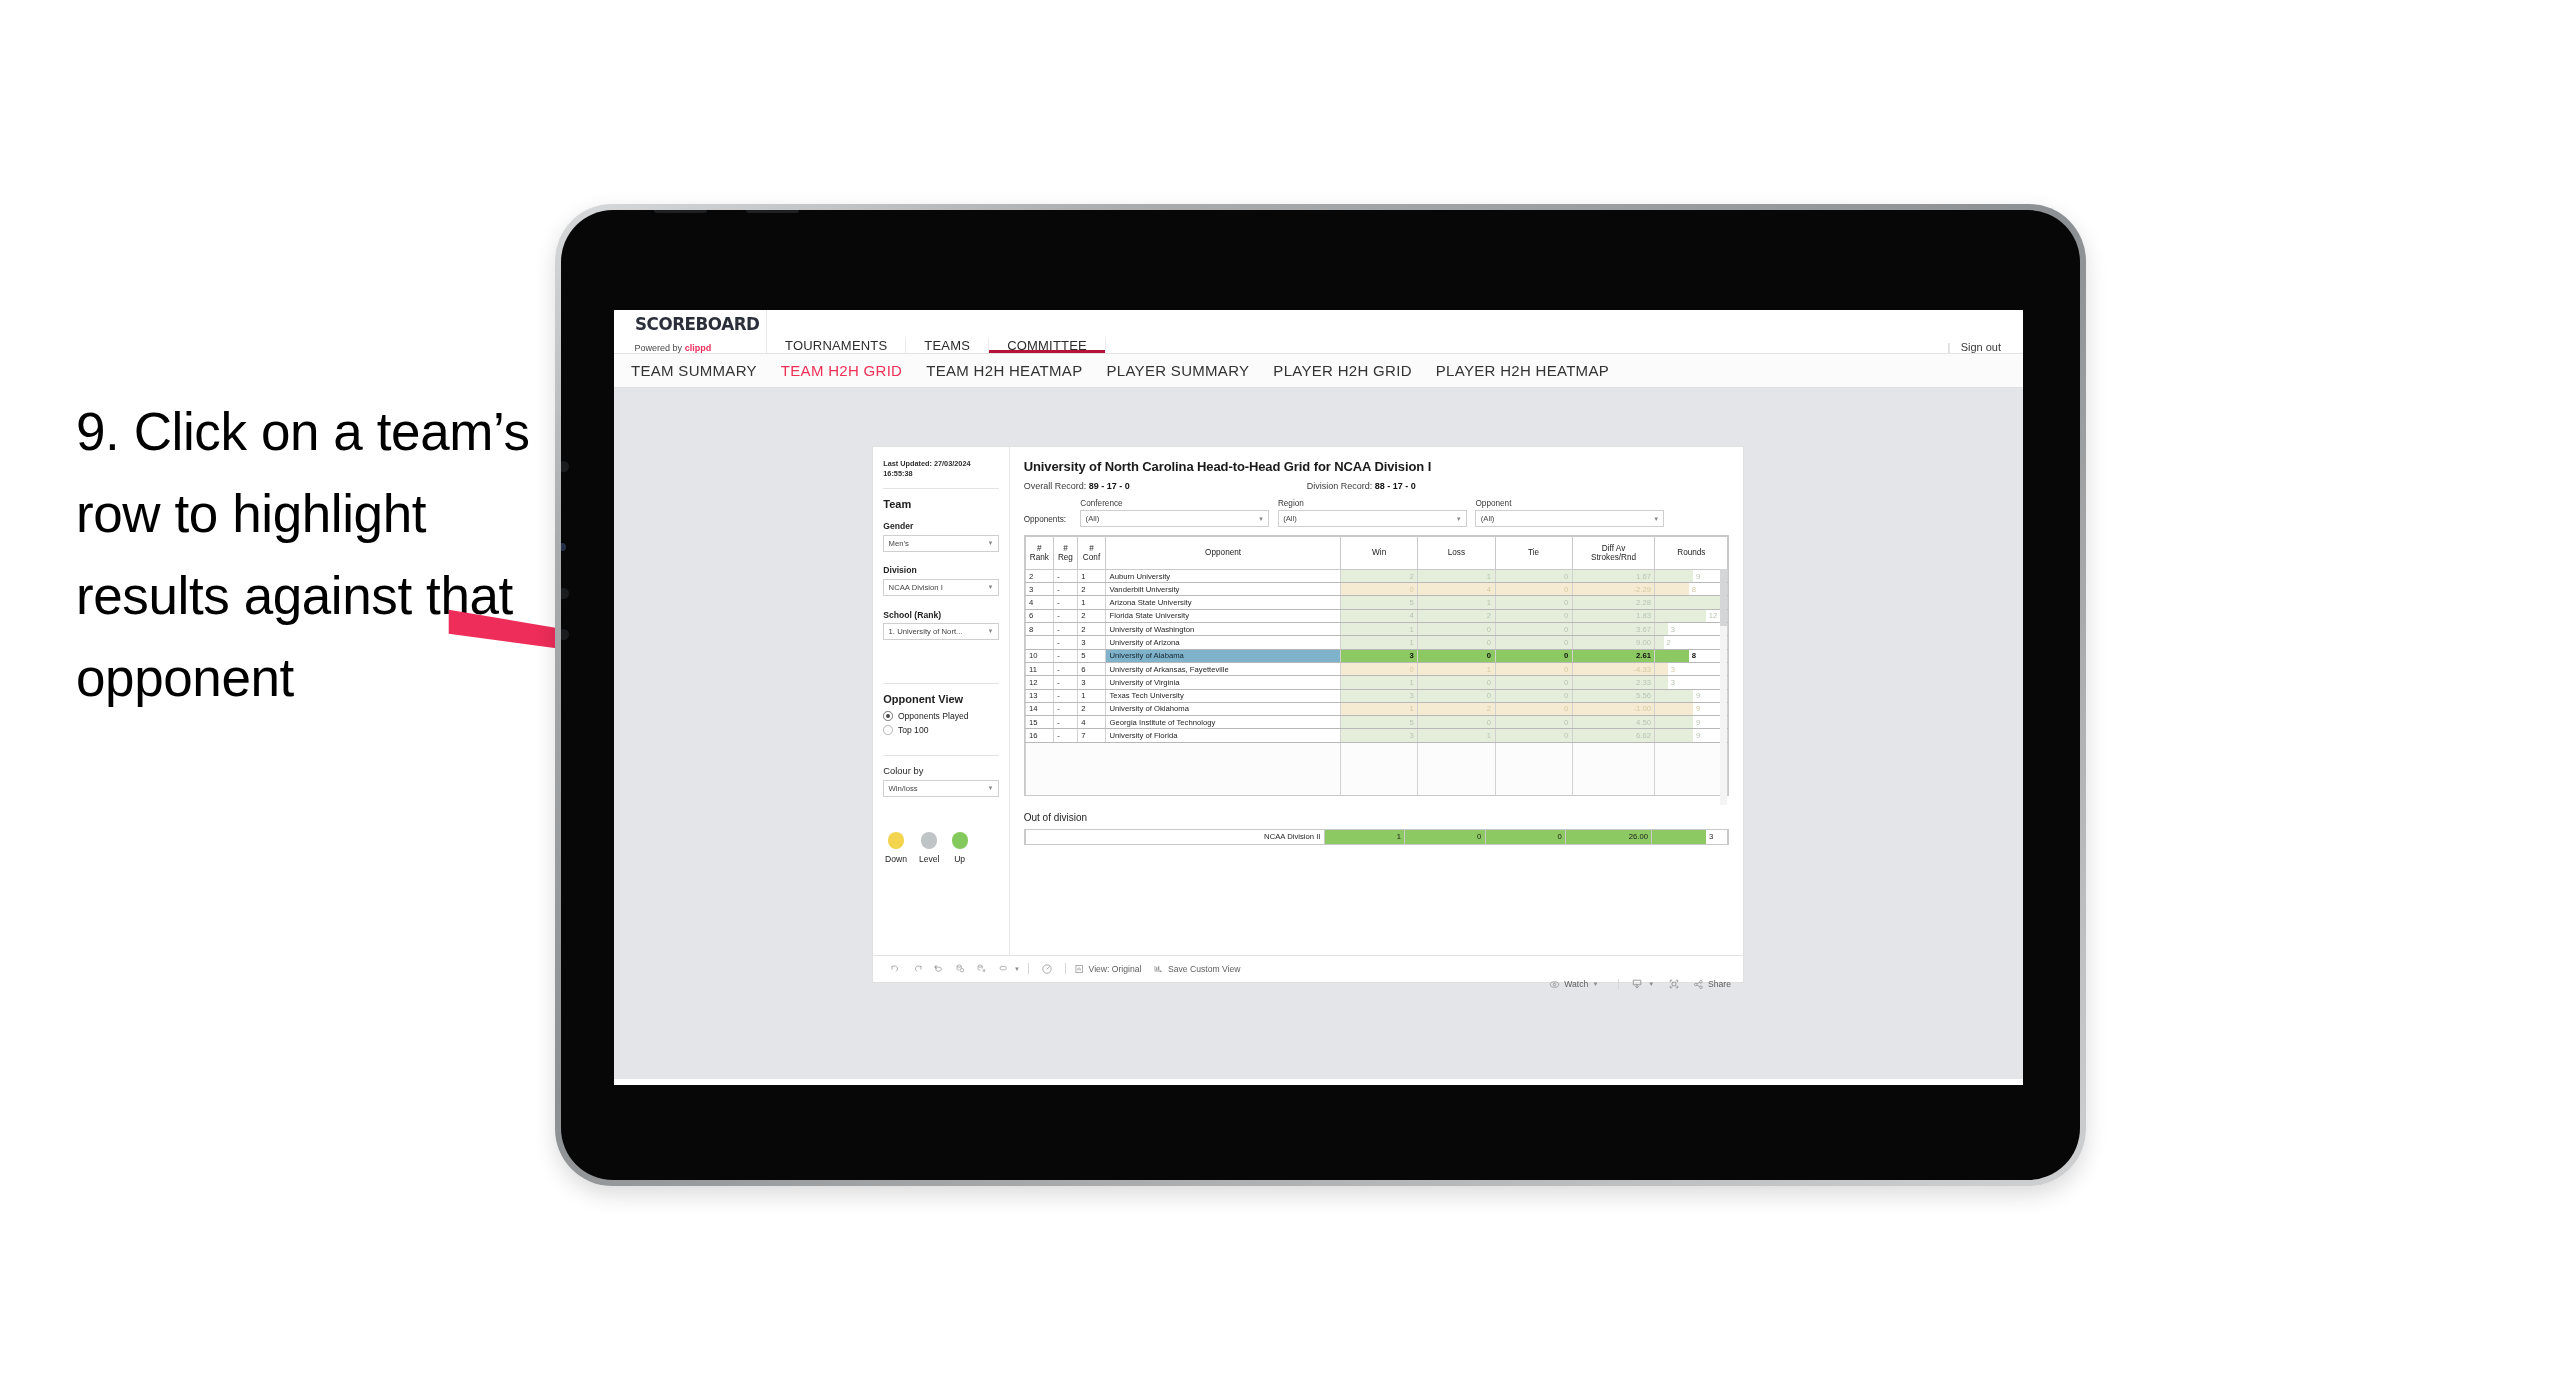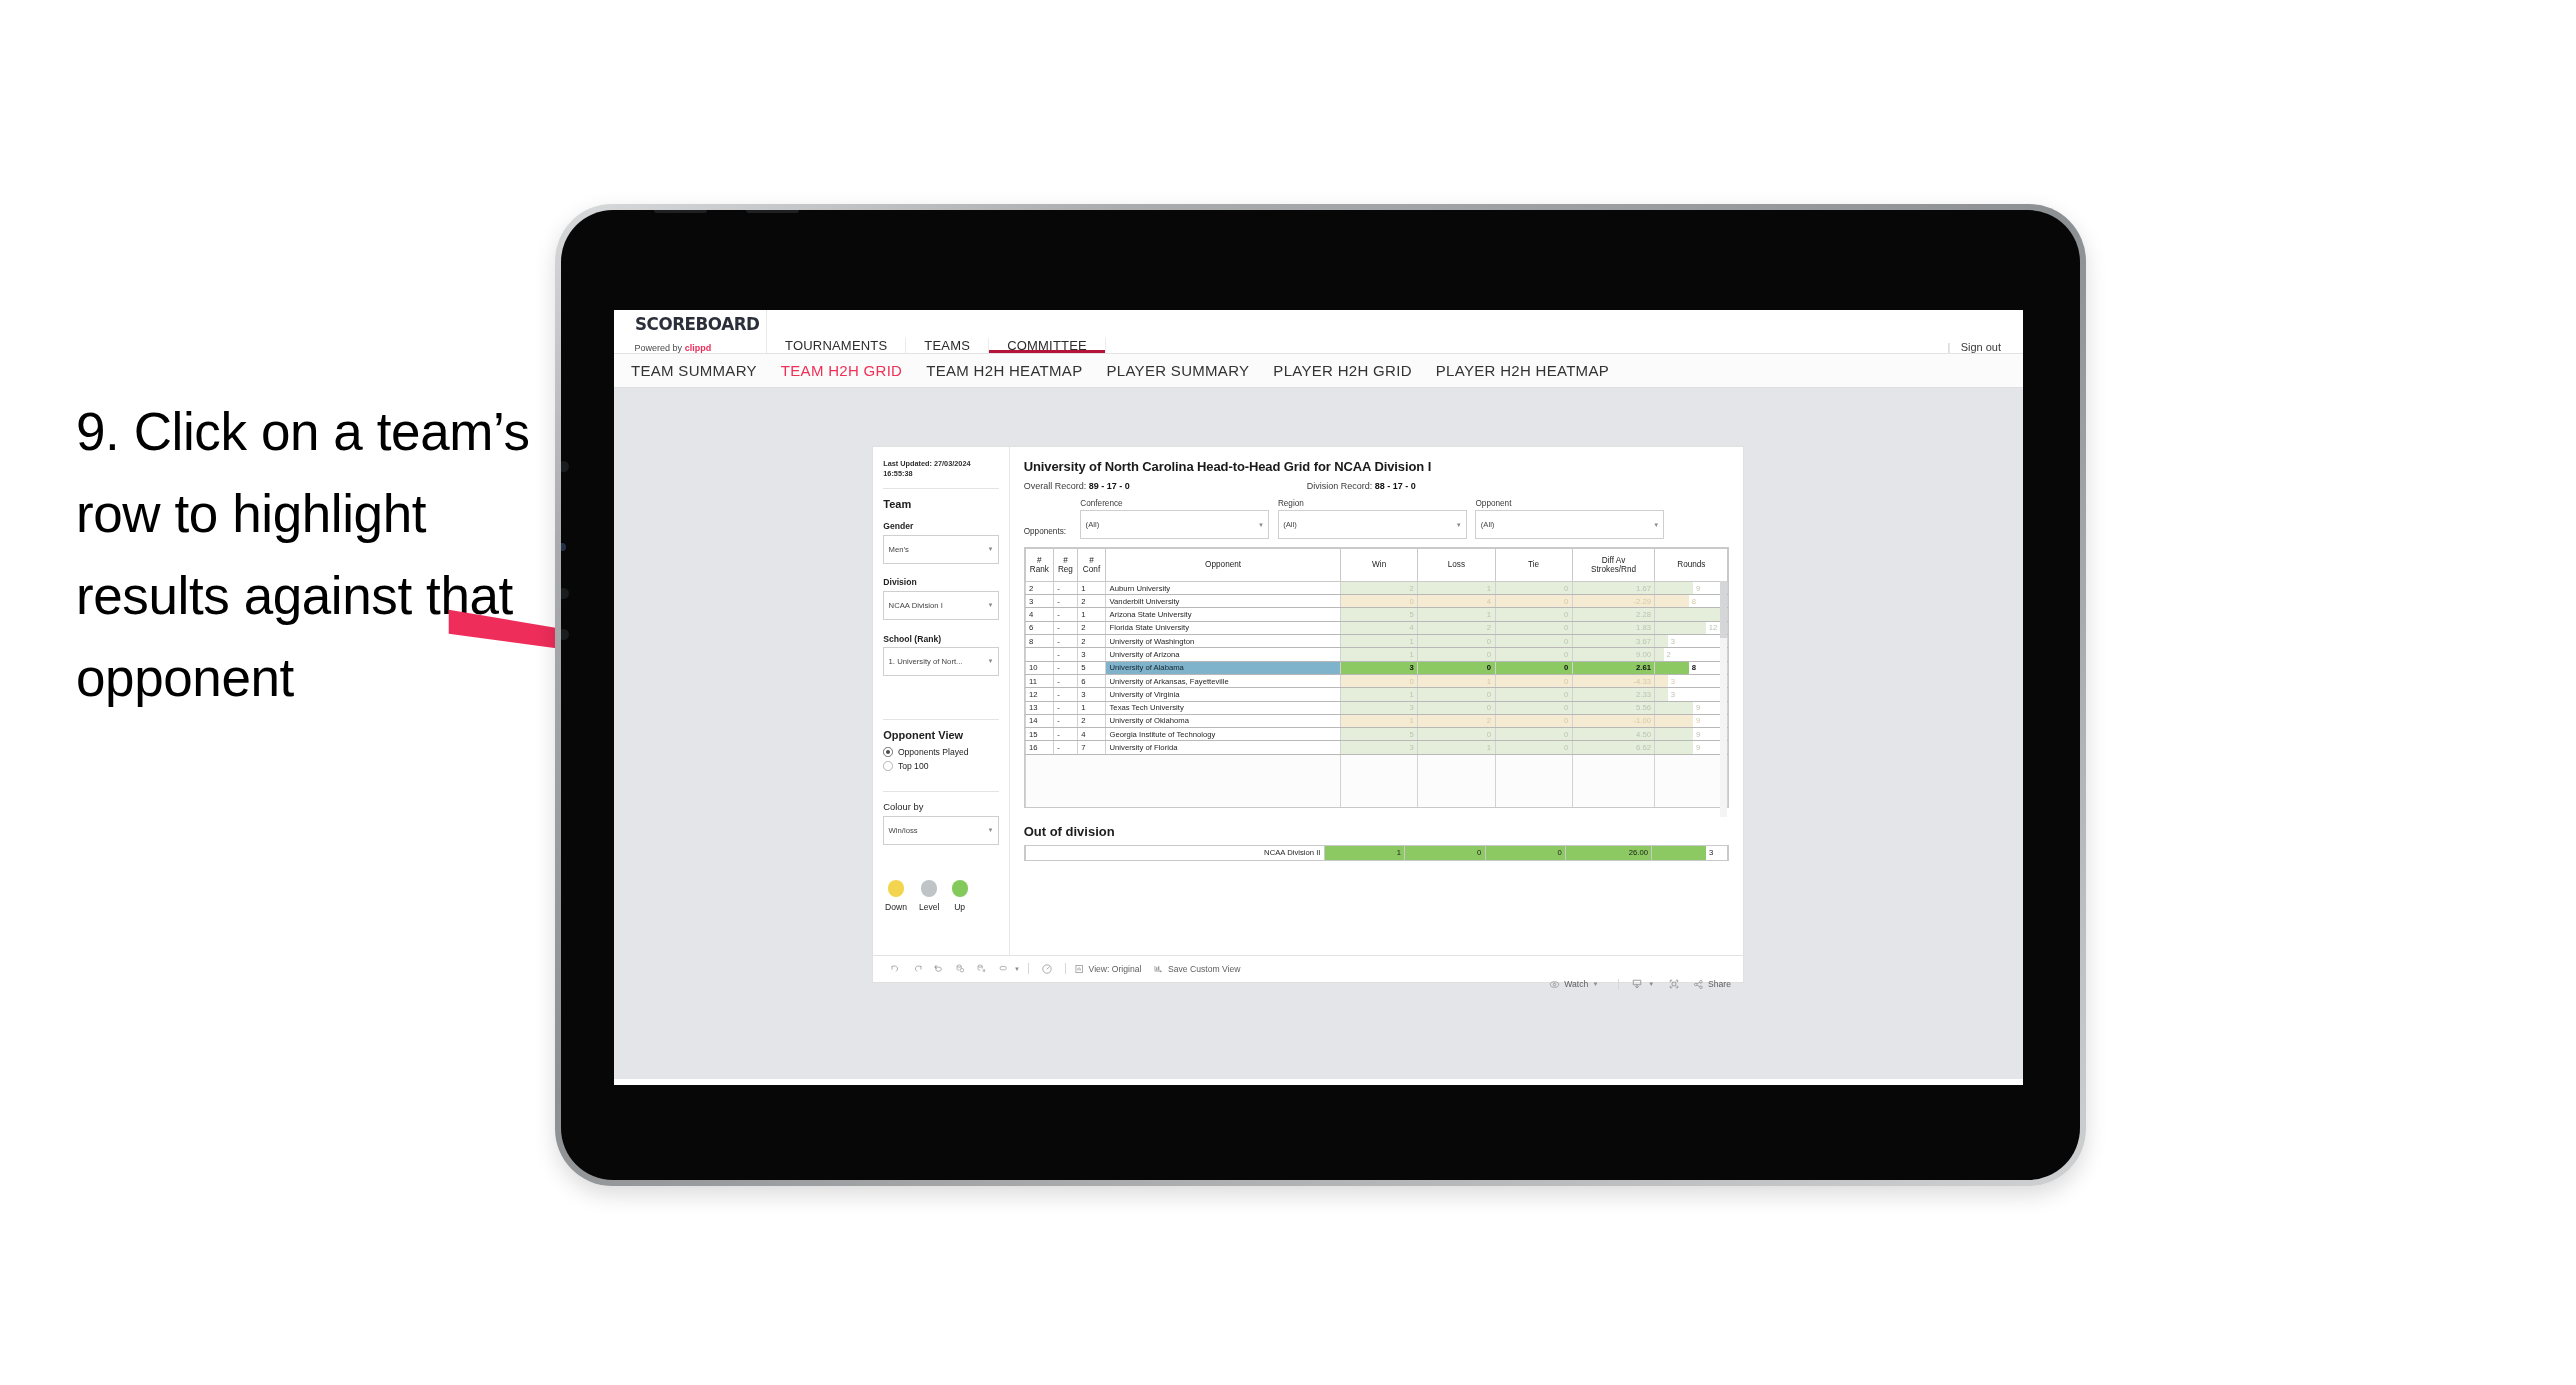--- a/index.html
+++ b/index.html
@@ -111,21 +111,21 @@
     width: 137px; border-right: 0.9px solid #e6e6e6;
     padding: 12px 10.3px 8.6px 10.3px; background: #ffffff;
     display: flex; flex-direction: column;
   }
   #last-updated { font-size: 7.3px; color: #2f2f2f; font-weight: bold; line-height: 1.35; }
   .hr { height: 0.9px; background: #e4e4e4; margin: 9.4px 0; }
   .pane-title { font-size: 11px; font-weight: bold; color: #202020; margin-bottom: 11px; }
   .field { margin-bottom: 13.7px; }
   .field-label { font-size: 8.6px; font-weight: bold; color: #1f1f1f; margin-bottom: 3.4px; }
   .select {
-    height: 29px; border: 0.9px solid #cfcfcf; background: #ffffff;
+    height: 17px; border: 0.9px solid #cfcfcf; background: #ffffff;
     display: flex; align-items: center; padding: 0 4.3px;
     font-size: 7.7px; color: #444444; position: relative; cursor: pointer;
   }
   .select .caret {
     margin-left: auto; font-size: 6px; color: #8a8a8a; line-height: 1;
   }
   .radio-row { display: flex; align-items: center; gap: 5.2px; margin-bottom: 4.3px; cursor: pointer; }
   .radio {
     width: 9.4px; height: 9.4px; border-radius: 50%;
     border: 0.9px solid #b4b4b4; background: #fff;
@@ -172,21 +172,21 @@
   .faded { color: #b9c4b4; }
   .faded-amber { color: #d6c9a4; }
   .sel-text { color: #111; font-weight: bold; }
   #blank-rows td { height: 13.3px; border-bottom: none; background: #fcfcfd; }
   #vscroll {
     position: absolute; right: 0.9px; top: 33px; width: 7.7px; height: 236px; background: #f4f4f4;
   }
   #vthumb { position: absolute; left: 0; top: 0; width: 7.7px; height: 57px; background: #d5d6d7; }
 
   
-  #ood-title { margin-top: 15.5px; font-size: 13px; color: #1d1d1d; font-weight: bold; }
+  #ood-title { margin-top: 15.5px; font-size: 10px; color: #1d1d1d; }
   #ood-wrap { margin-top: 6px; border: 0.9px solid #c9c9c9; }
   table.ood { border-collapse: collapse; width: 100%; table-layout: fixed; font-size: 7.7px; }
   table.ood td { height: 13.7px; padding: 0 3.4px; border-left: 0.9px solid #c9c9c9; border-right: 0.9px solid #c9c9c9; }
   td.ood-label { text-align: right; background: #ffffff; color: #1f1f1f; }
   td.ood-val { text-align: right; background: #8dc963; color: #1a1a1a; }
   td.ood-rounds { padding: 0; position: relative; background: #ffffff; }
 
   
   #toolbar {
     height: 27.5px; border-top: 0.9px solid #e2e2e2; background: #ffffff;

